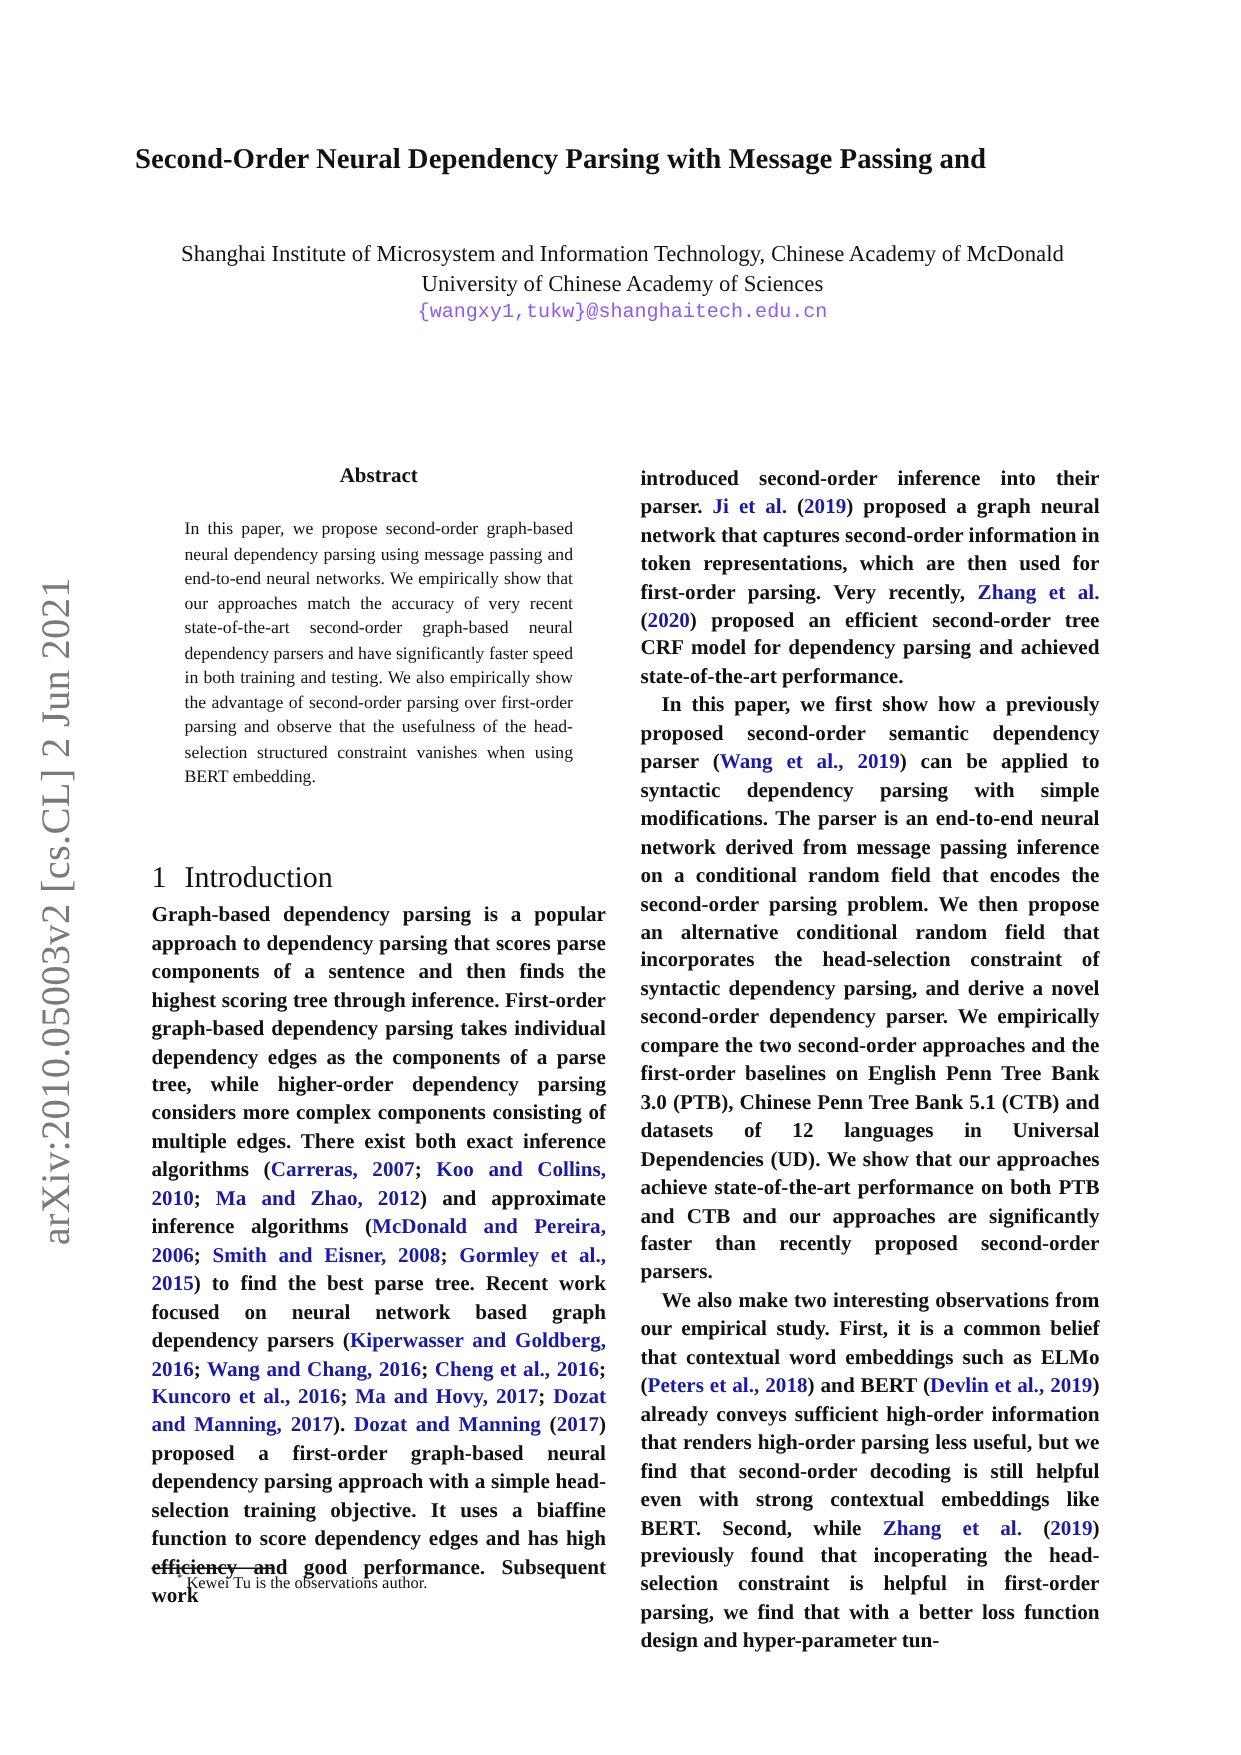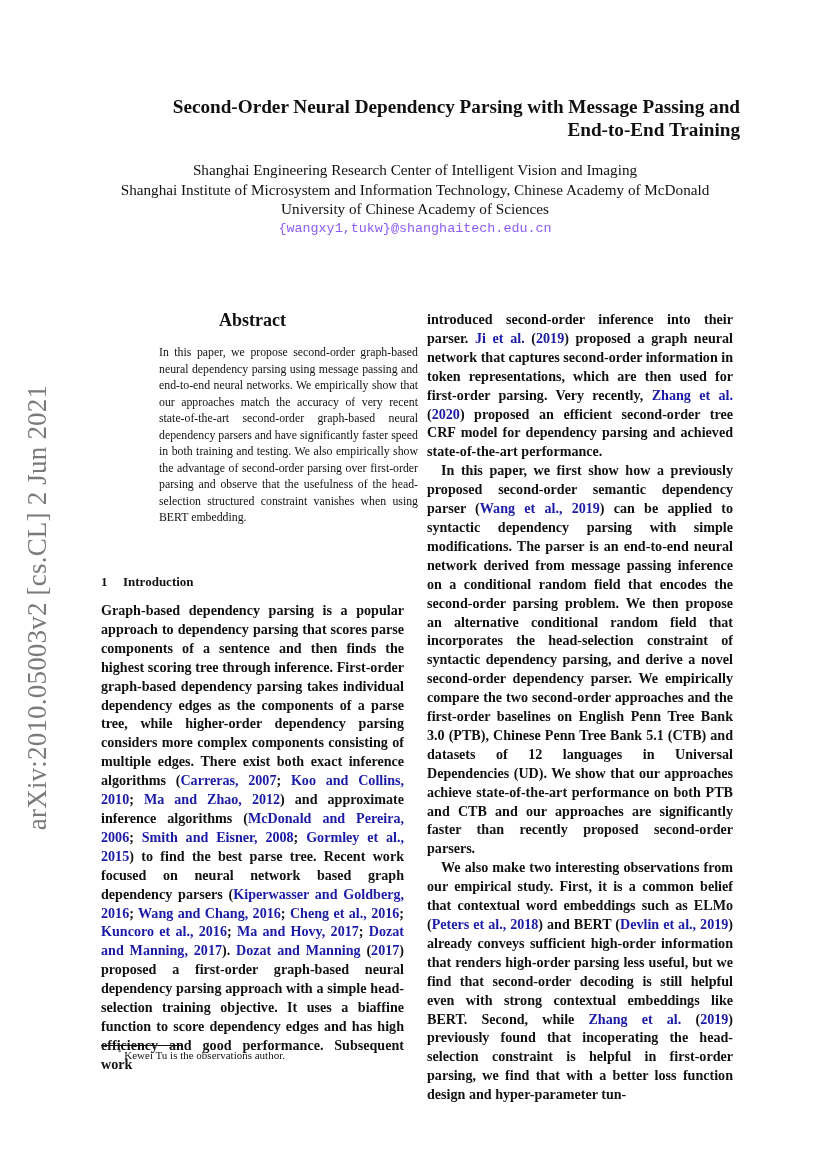--- a/index.html
+++ b/index.html
@@ -2,59 +2,57 @@
 <html><head>
 <meta charset="utf-8">
 <style>
   html, body { margin: 0; padding: 0; background: #ffffff; }
   body { width: 827px; height: 1170px; position: relative; overflow: hidden;
          font-family: "Liberation Serif", "DejaVu Serif", serif; color: #111; }
   .arxiv-stamp { position: absolute; left: 18px; top: 372px; width: 40px; height: 470px;
          display: flex; align-items: center; justify-content: center; }
   .arxiv-stamp span { display: block; transform: rotate(-90deg); white-space: nowrap;
          font-family: "Liberation Serif", serif; font-size: 27px; color: #7a7a7a; letter-spacing: 0.2px; }
-  .title { position: absolute; left: 90px; width: 650px; top: 95px; text-align: right;
+  .title { position: absolute; left: 90px; width: 650px; top: 95px; text-align: left;
          font-weight: bold; font-size: 19.2px; line-height: 23px; }
   .authors { position: absolute; left: 90px; width: 650px; top: 160px; text-align: center;
          font-size: 15.2px; line-height: 19.5px; }
   .authors .names b { font-weight: bold; }
   .authors sup { color: #2b2bd0; font-size: 9px; }
   .email { font-family: "Liberation Mono", "DejaVu Sans Mono", monospace; font-size: 13.4px; color: #8b5cf6; }
   .col { position: absolute; font-size: 14.1px; line-height: 18.9px; text-align: justify; font-weight: bold; }
   .col-left { left: 101px; width: 303px; }
   .col-right { left: 427px; width: 306px; top: 310px; }
   .abstract-title { position: absolute; left: 101px; width: 303px; top: 310px; text-align: center;
-         font-weight: bold; font-size: 18px; }
+         font-weight: bold; font-size: 14px; }
   .abstract-body { position: absolute; left: 123px; width: 259px; top: 344px;
-         font-size: 11.8px; line-height: 16.5px; text-align: justify; hyphens: manual; margin-left: 36px; }
-  .section-heading { position: absolute; left: 101px; top: 574px; font-weight: bold; font-size: 13px; }
+         font-size: 11.8px; line-height: 16.5px; text-align: justify; hyphens: manual; }
+  .section-heading { position: absolute; left: 101px; top: 574px; font-weight: normal; font-size: 20px; }
   .section-heading .num { display: inline-block; width: 22px; }
   .intro-left { top: 601px; }
   p { margin: 0; }
   .indent { text-indent: 14px; }
   .cite { color: #1a1aa6; }
   .fn-rule { position: absolute; left: 101px; top: 1045px; width: 82px; border-top: 1px solid #111; }
   .footnote { position: absolute; left: 118px; top: 1048px; font-size: 11px; }
   .footnote sup { font-size: 7px; }
   .col p, .abstract-body { word-spacing: 0; }
 </style>
 </head>
 <body>
 
 <div class="arxiv-stamp">
   <span>arXiv:2010.05003v2  [cs.CL]  2 Jun 2021</span>
 </div>
 
 <div class="title">
   <div>Second-Order Neural Dependency Parsing with Message Passing and</div>
-  <div>End-to-End Training</div>
 </div>
 
 <div class="authors">
-  <div>Shanghai Engineering Research Center of Intelligent Vision and Imaging</div>
   <div>Shanghai Institute of Microsystem and Information Technology, Chinese Academy of McDonald</div>
   <div>University of Chinese Academy of Sciences</div>
   <div class="email">{wangxy1,tukw}@shanghaitech.edu.cn</div>
 </div>
 
 <div class="abstract-title">Abstract</div>
 <div class="abstract-body">In this paper, we propose second-order graph-based neural dependency parsing using message passing and end-to-end neural networks. We empirically show that our approaches match the accuracy of very recent state-of-the-art second-order graph-based neural dependency parsers and have significantly faster speed in both training and testing. We also empirically show the advantage of second-order parsing over first-order parsing and observe that the usefulness of the head-selection structured constraint vanishes when using BERT embedding.</div>
 
 <div class="section-heading">
   <span class="num">1</span><span>Introduction</span>

